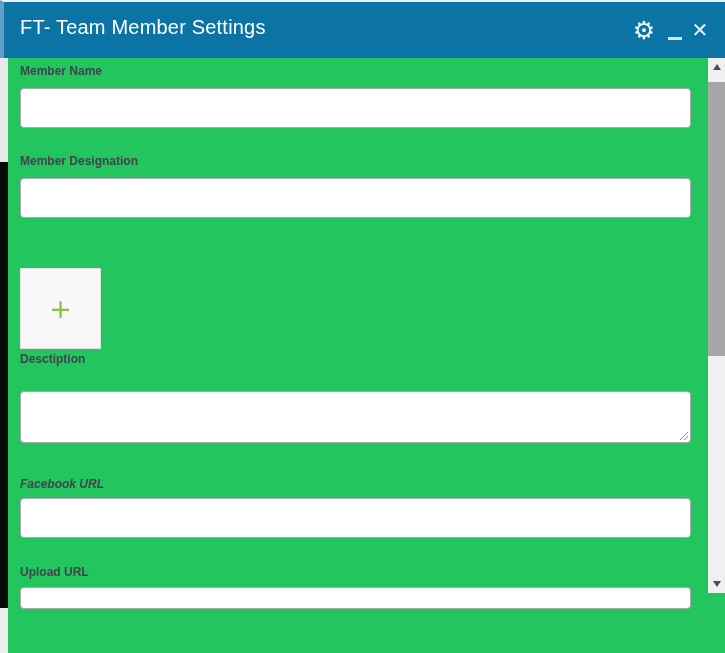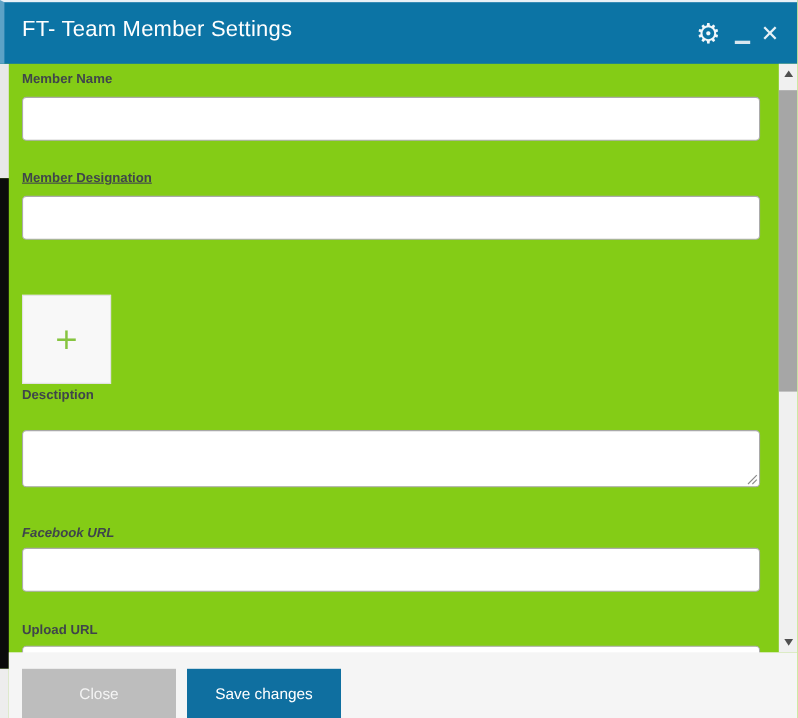--- a/index.html
+++ b/index.html
@@ -1,18 +1,18 @@
 <!DOCTYPE html>
 <html><head>
 <meta charset="utf-8">
 <style>
   * { margin:0; padding:0; box-sizing:border-box; }
   html,body { width:725px; height:653px; overflow:hidden; background:#fff;
               font-family:"Liberation Sans","DejaVu Sans",sans-serif; }
-  #screen { position:relative; width:725px; height:653px; background:#84cc16; overflow:hidden; }
+  #screen { position:relative; width:725px; height:653px; background:#22c55e; overflow:hidden; }
 
   
   .sliver { position:absolute; left:0; width:8px; }
   .sliver.top    { top:58px;  height:104px; background:#e8e8e8; }
   .sliver.middle { top:162px; height:446px; background:#0b0b0b; }
   .sliver.bottom { top:608px; height:45px;  background:#ededed; }
 
   
   .titlebar { position:absolute; top:0; left:0; width:725px; height:58px;
               background:#0c74a5; border-top:2px solid #e9f1f7; border-left:4px solid #5da2c6; }
@@ -27,21 +27,21 @@
   .close-btn { left:678px; width:36px; }
   .close-glyph { color:#e9f2f7; font-size:20px; line-height:1; font-family:"DejaVu Sans",sans-serif; }
 
   
   .flabel { position:absolute; left:20px; font-size:12px; font-weight:bold; color:#3f454b; }
   .tinput { position:absolute; left:20px; width:671px; height:40px; background:#fff;
             border:1px solid #ababab; border-radius:4px; font-size:14px; padding:4px 8px;
             color:#333; outline:none; }
   .l-member-name        { top:64px; }
   .i-member-name        { top:88px; }
-  .l-member-designation { top:154px;text-decoration:underline; }
+  .l-member-designation { top:154px; }
   .i-member-designation { top:178px; }
   .l-upload             { top:246px; }
   .upload-box { position:absolute; left:20px; top:268px; width:81px; height:81px;
                 background:#f8f8f8; border:1px solid #e2e2e2; display:flex;
                 align-items:center; justify-content:center; cursor:pointer; }
   .plus { color:#86c440; font-size:27px; font-weight:400; line-height:1;
           font-family:"DejaVu Sans",sans-serif; }
   .l-description        { top:352px; }
   .t-description { position:absolute; left:20px; top:391px; width:671px; height:52px;
                    background:#fff; border:1px solid #a9a9a9; border-radius:4px;
@@ -112,24 +112,20 @@
     <line x1="11" y1="3" x2="3" y2="11" stroke="#8a8a8a" stroke-width="1"></line>
     <line x1="11" y1="7" x2="7" y2="11" stroke="#8a8a8a" stroke-width="1"></line>
   </svg>
 
   <div class="flabel l-facebook">Facebook URL</div>
   <input class="tinput i-facebook" type="text" value="" style="">
 
   <div class="flabel l-twitter">Upload URL</div>
   <input class="tinput i-twitter" type="text" value="" style="">
 
-  <div class="footer">
-    <button class="btn btn-close">Close</button>
-    <button class="btn btn-save">Save changes</button>
-  </div>
 
   <div class="scrollbar">
     <div class="sb-btn sb-up">
       <div class="tri-up"></div>
     </div>
     <div class="sb-thumb"></div>
     <div class="sb-btn sb-down">
       <div class="tri-down"></div>
     </div>
   </div>

